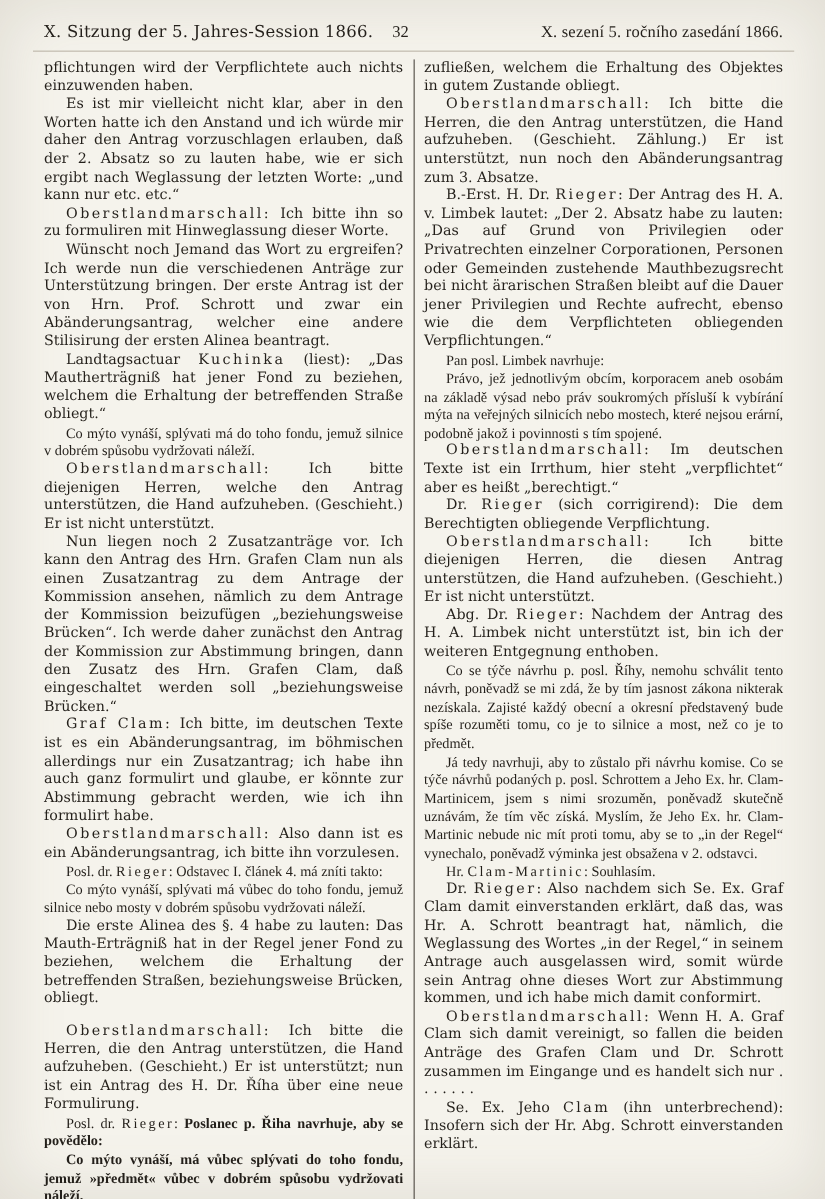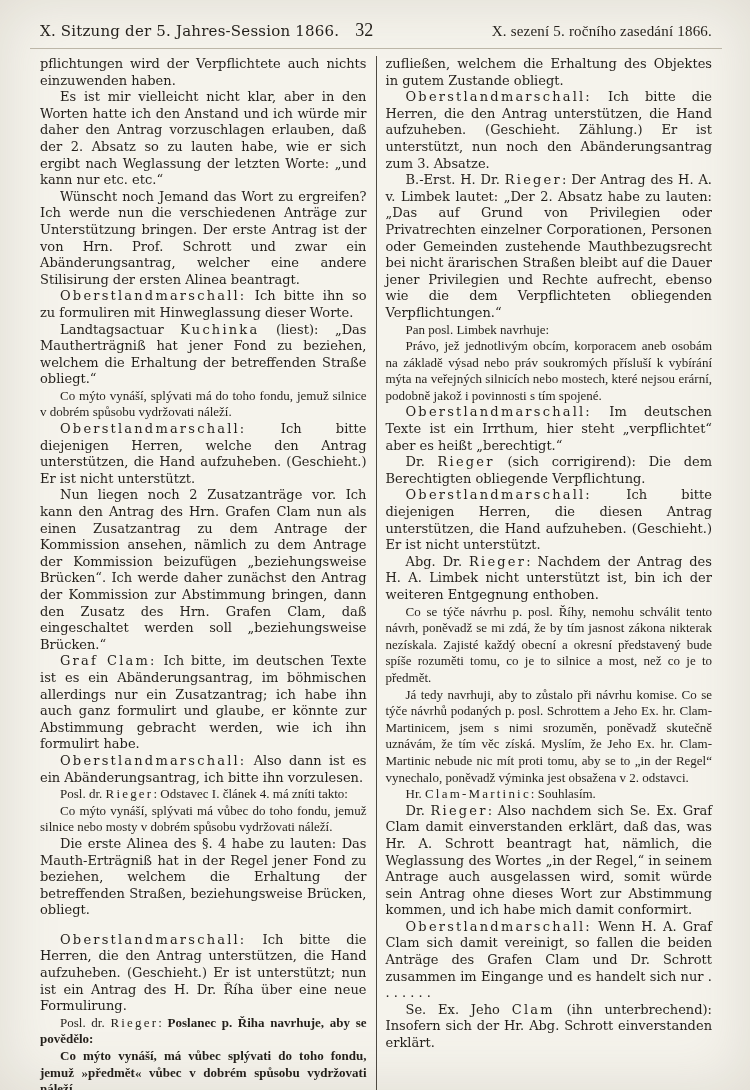--- a/index.html
+++ b/index.html
@@ -6,21 +6,21 @@
   body{background:#d8d5cd;font-family:"DejaVu Serif",serif}
   .page{
     width:750px;height:1090px;box-sizing:border-box;position:relative;
     background:#f5f3ec;color:#231f1a;overflow:hidden;
     padding:14px 38px 0 40px;
     box-shadow:inset 0 0 60px rgba(120,110,90,.18);
   }
   .header{display:flex;align-items:baseline;padding:6px 0 5px}
   .ht{font-size:15px;letter-spacing:.2px;white-space:nowrap}
   .ht-left{flex:0 0 280px;text-align:center}
-  .pn{flex:0 0 50px;text-align:center;font-size:18px;font-family:"Liberation Serif",serif}
+  .pn{flex:0 0 50px;text-align:center;font-size:15px;font-family:"Liberation Serif",serif}
   .ht-right{flex:1;text-align:right;font-family:"Liberation Serif",serif}
   .hrule{border:none;border-top:1px solid #bcb6a8;margin:2px -10px 0}
   .cols{display:flex;margin-top:7px}
   .col{flex:1;text-align:justify;font-size:13px;line-height:16.6px}
   .col-left{padding-right:9px}
   .col-right{padding-left:9px}
   .divider{width:1px;background:#4d4841;flex:0 0 1px}
   .par{margin:0;text-indent:20px}
   .par.cont{text-indent:0}
   .par.gap{margin-top:13px}
@@ -35,22 +35,22 @@
   <div class="header">
     <div class="ht ht-left">X. Sitzung der 5. Jahres-Session 1866.</div>
     <div class="pn">32</div>
     <div class="ht ht-right">X. sezení 5. ročního zasedání 1866.</div>
   </div>
   <hr class="hrule">
   <div class="cols">
     <div class="col col-left">
         <p class="par cont de"><span>pflichtungen wird der Verpflichtete auch nichts einzuwenden haben.</span></p>
         <p class="par de"><span>Es ist mir vielleicht nicht klar, aber in den Worten hatte ich den Anstand und ich würde mir daher den Antrag vorzuschlagen erlauben, daß der 2. Absatz so zu lauten habe, wie er sich ergibt nach Weglassung der letzten Worte: „und kann nur etc. etc.“</span></p>
+        <p class="par de"><span class="sp">Oberstlandmarschall:</span><span> Ich bitte ihn so zu formuliren mit Hinweglassung dieser Worte.</span></p>
         <p class="par de"><span>Wünscht noch Jemand das Wort zu ergreifen? Ich werde nun die verschiedenen Anträge zur Unterstützung bringen. Der erste Antrag ist der von Hrn. Prof. Schrott und zwar ein Abänderungsantrag, welcher eine andere Stilisirung der ersten Alinea beantragt.</span></p>
-        <p class="par de"><span class="sp">Oberstlandmarschall:</span><span> Ich bitte ihn so zu formuliren mit Hinweglassung dieser Worte.</span></p>
         <p class="par de"><span>Landtagsactuar </span><span class="sp">Kuchinka</span><span> (liest): „Das Mautherträgniß hat jener Fond zu beziehen, welchem die Erhaltung der betreffenden Straße obliegt.“</span></p>
         <p class="par cz"><span>Co mýto vynáší, splývati má do toho fondu, jemuž silnice v dobrém spůsobu vydržovati náleží.</span></p>
         <p class="par de"><span class="sp">Oberstlandmarschall:</span><span> Ich bitte diejenigen Herren, welche den Antrag unterstützen, die Hand aufzuheben. (Geschieht.) Er ist nicht unterstützt.</span></p>
         <p class="par de"><span>Nun liegen noch 2 Zusatzanträge vor. Ich kann den Antrag des Hrn. Grafen Clam nun als einen Zusatzantrag zu dem Antrage der Kommission ansehen, nämlich zu dem Antrage der Kommission beizufügen „beziehungsweise Brücken“. Ich werde daher zunächst den Antrag der Kommission zur Abstimmung bringen, dann den Zusatz des Hrn. Grafen Clam, daß eingeschaltet werden soll „beziehungsweise Brücken.“</span></p>
         <p class="par de"><span class="sp">Graf Clam:</span><span> Ich bitte, im deutschen Texte ist es ein Abänderungsantrag, im böhmischen allerdings nur ein Zusatzantrag; ich habe ihn auch ganz formulirt und glaube, er könnte zur Abstimmung gebracht werden, wie ich ihn formulirt habe.</span></p>
         <p class="par de"><span class="sp">Oberstlandmarschall:</span><span> Also dann ist es ein Abänderungsantrag, ich bitte ihn vorzulesen.</span></p>
         <p class="par cz"><span>Posl. dr. </span><span class="sp">Rieger</span><span>: Odstavec I. článek 4. má zníti takto:</span></p>
         <p class="par cz"><span>Co mýto vynáší, splývati má vůbec do toho fondu, jemuž silnice nebo mosty v dobrém spůsobu vydržovati náleží.</span></p>
         <p class="par de"><span>Die erste Alinea des §. 4 habe zu lauten: Das Mauth-Erträgniß hat in der Regel jener Fond zu beziehen, welchem die Erhaltung der betreffenden Straßen, beziehungsweise Brücken, obliegt.</span></p>
         <p class="par de gap"><span class="sp">Oberstlandmarschall:</span><span> Ich bitte die Herren, die den Antrag unterstützen, die Hand aufzuheben. (Geschieht.) Er ist unterstützt; nun ist ein Antrag des H. Dr. Říha über eine neue Formulirung.</span></p>

